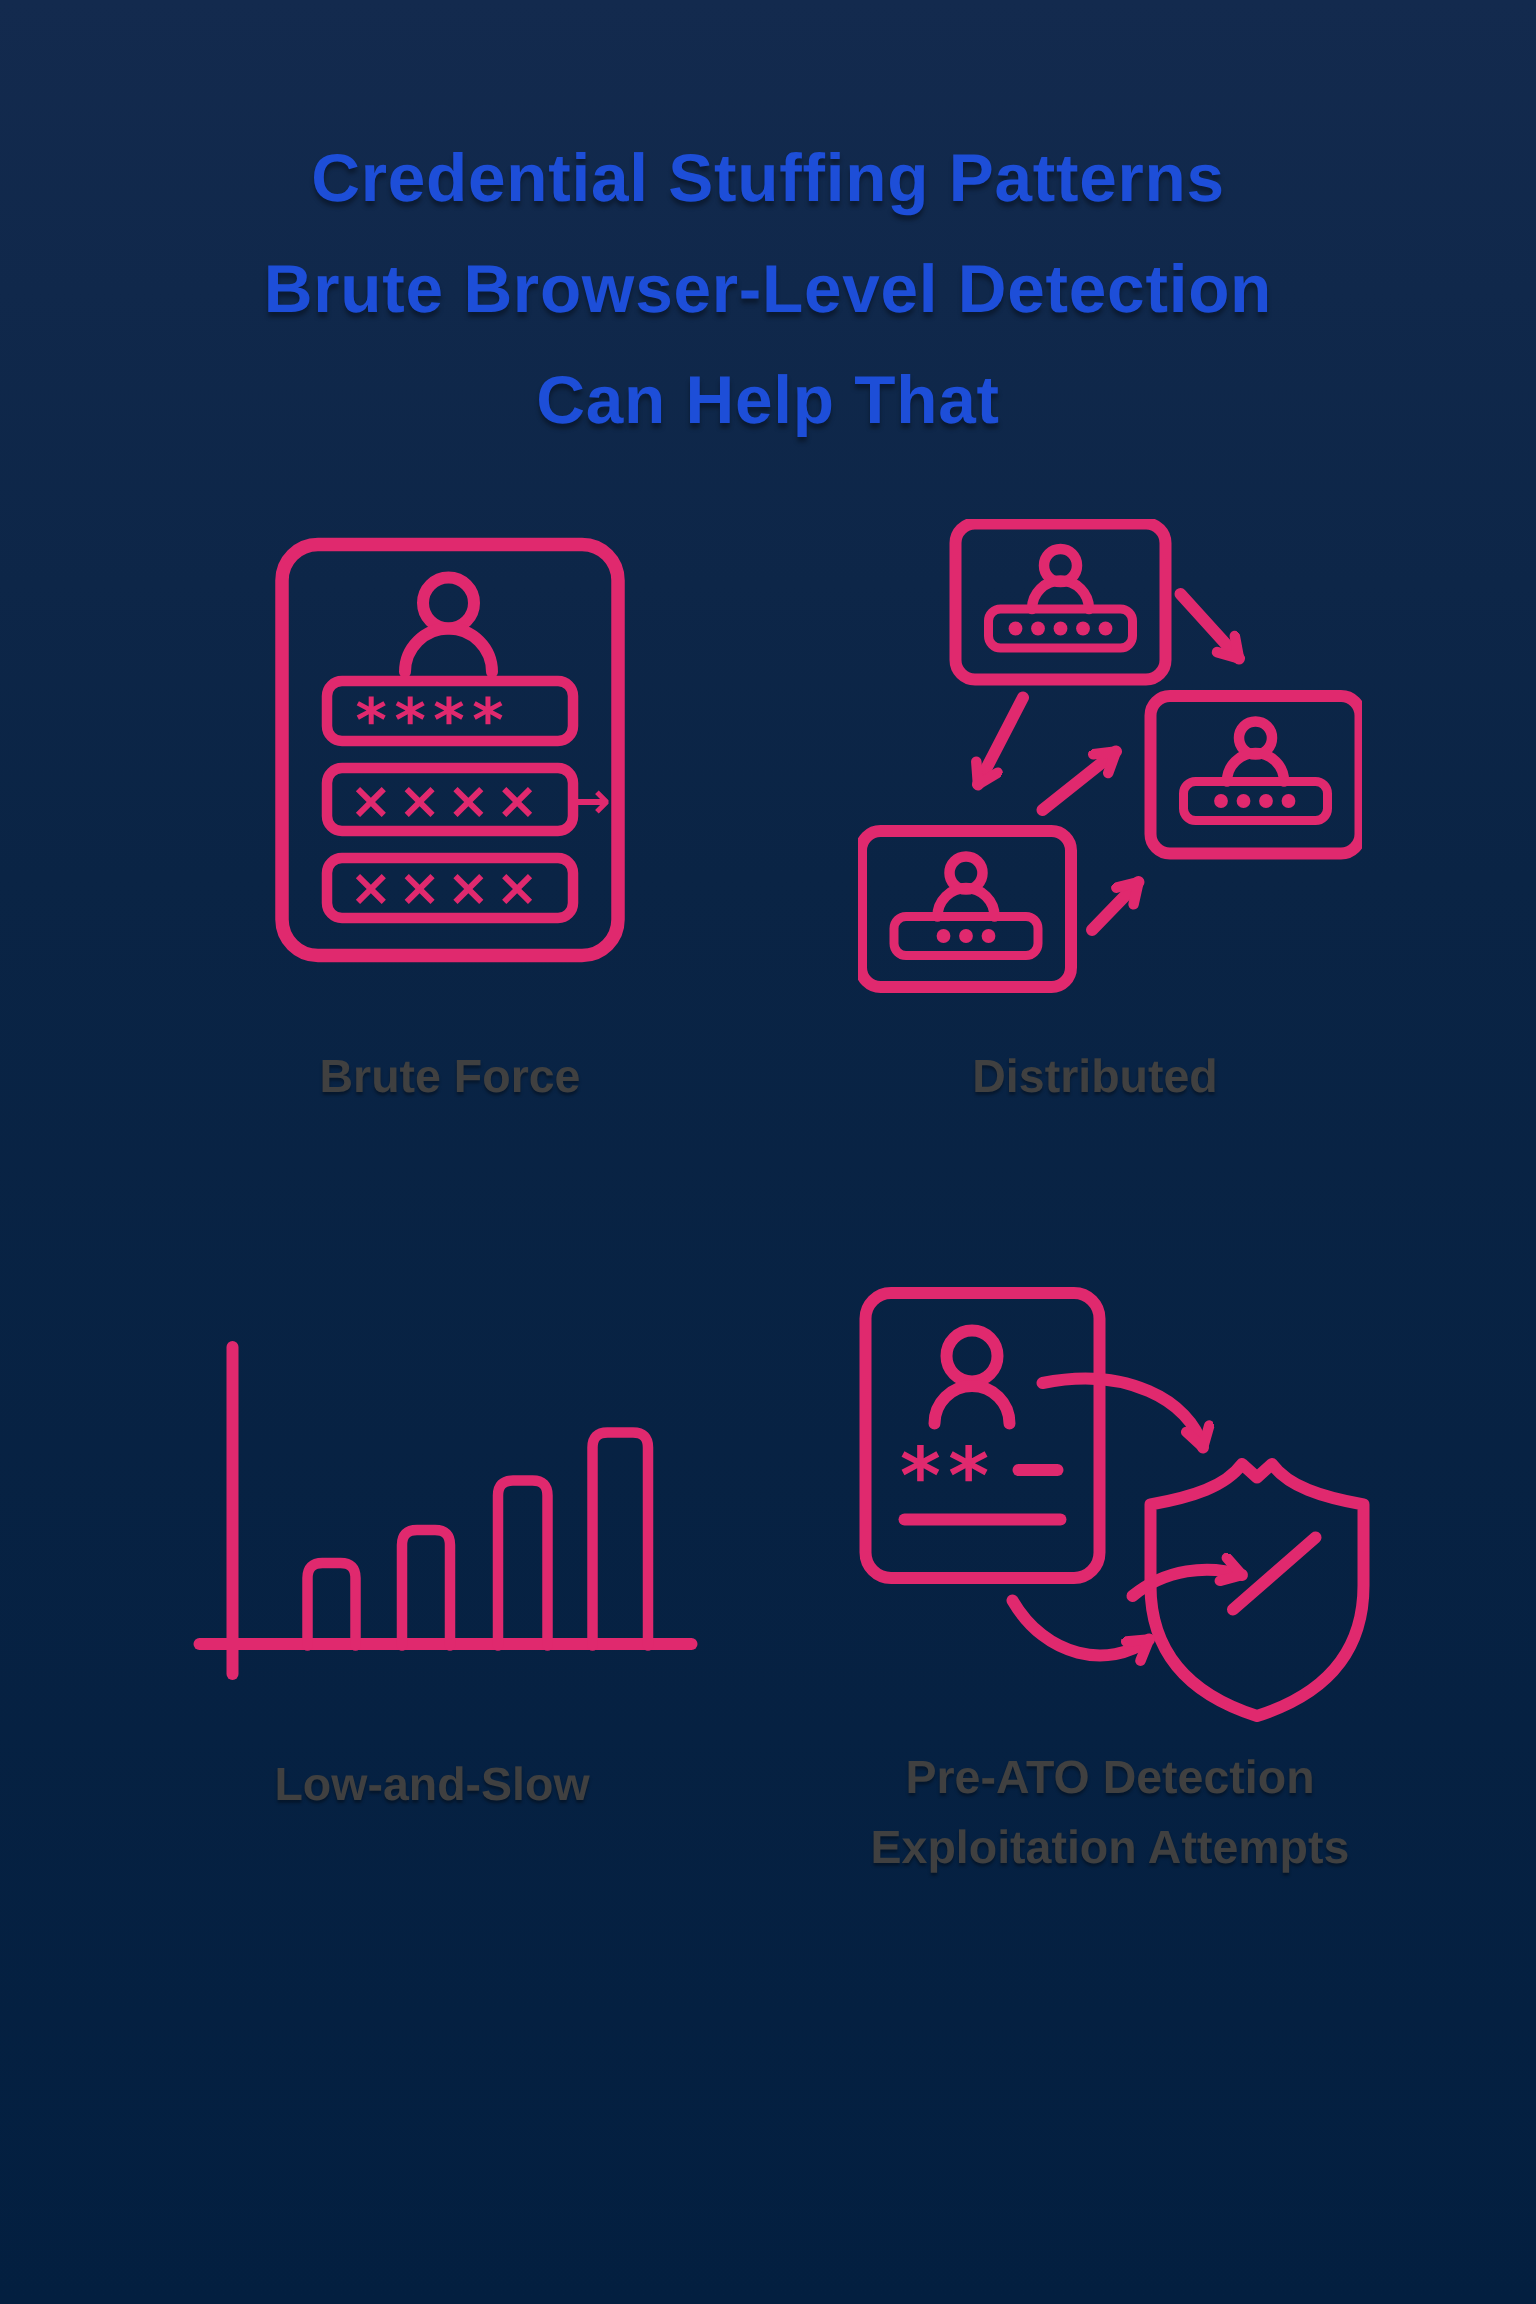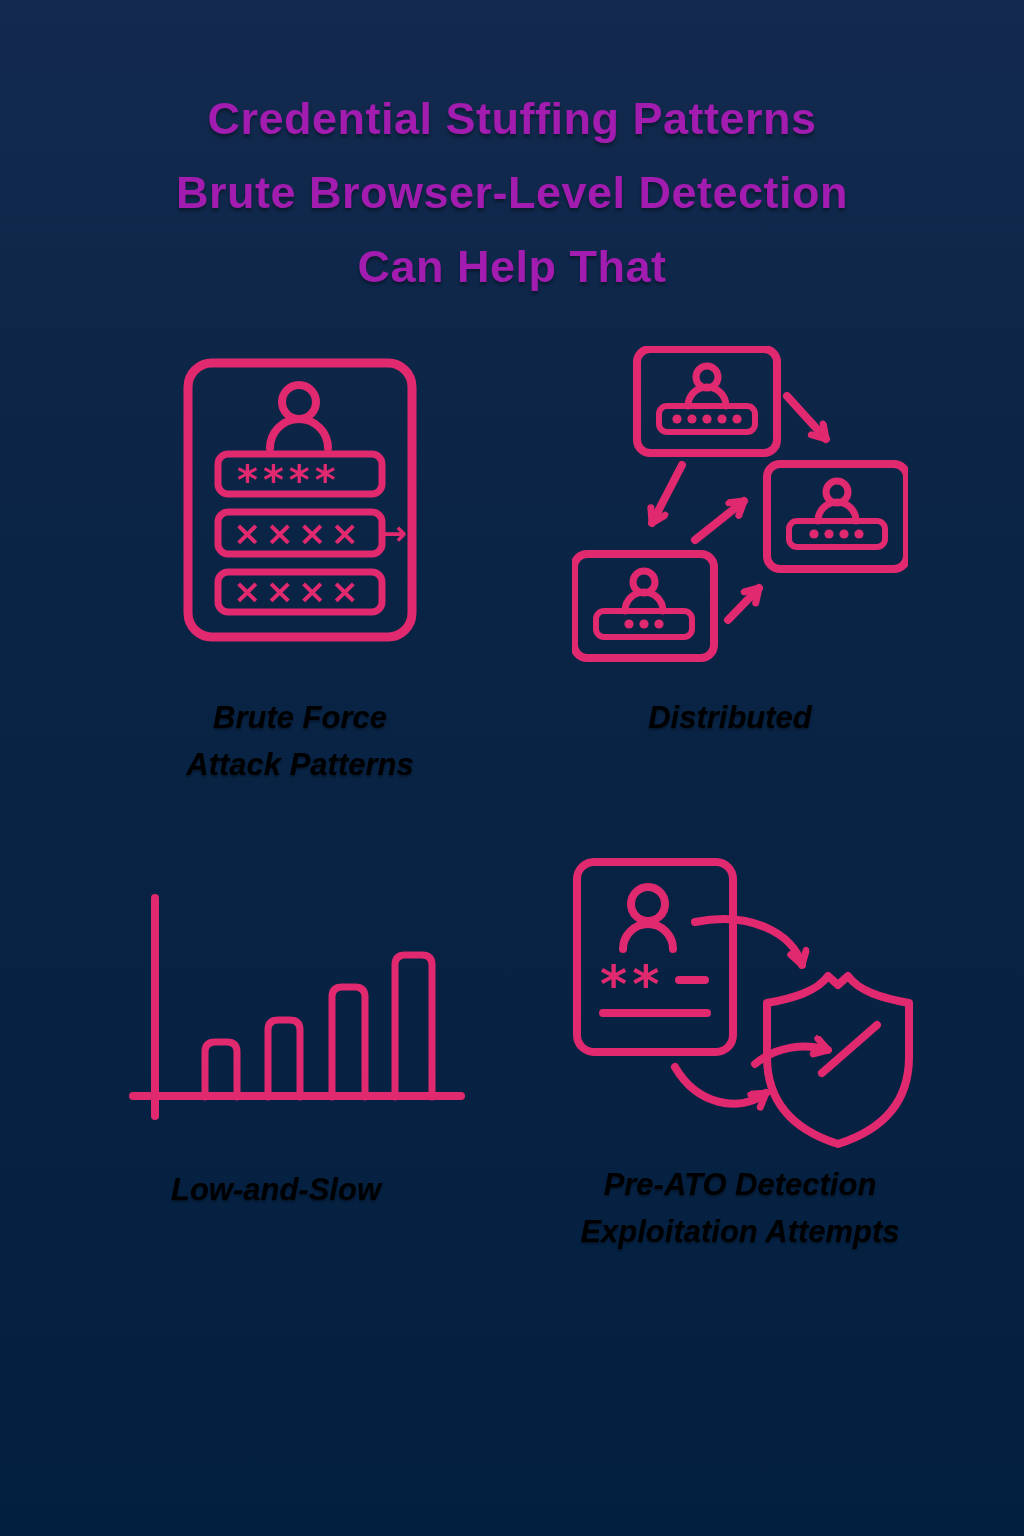--- a/index.html
+++ b/index.html
@@ -3,33 +3,32 @@
 <meta charset="utf-8">
 <style>
   html, body { margin: 0; padding: 0; }
   body {
     width: 1024px; height: 1536px; overflow: hidden; position: relative;
     background: linear-gradient(180deg, #132a4e 0%, #0a2445 38%, #031f40 100%);
     font-family: "Liberation Sans", "DejaVu Sans", sans-serif;
   }
   .title {
     position: absolute; top: 82px; left: 0; width: 1024px;
-    text-align: center; color: #a21caf; font-weight: bold;
+    text-align: center; color: #1d4ed8; font-weight: bold;
     font-size: 45px; line-height: 74px; letter-spacing: 0.5px;
     text-shadow: 0 3px 3px rgba(0,0,0,0.35);
   }
   .label {
-    position: absolute; text-align: center; color: #000000; font-weight: bold;
+    position: absolute; text-align: center; color: #404040; font-weight: bold;
     font-size: 31px; line-height: 47px;
     text-shadow: 0 2px 2px rgba(0,0,0,0.35);
-    font-style: italic;
   }
   .label-brute   { left: 60px;  top: 694px;  width: 480px; }
   .label-distr   { left: 500px; top: 694px;  width: 460px; }
-  .label-lowslow { left: 36px;  top: 1166px; width: 480px; }
+  .label-lowslow { left: 48px;  top: 1166px; width: 480px; }
   .label-preato  { left: 520px; top: 1161px; width: 440px; }
   .icon { position: absolute; }
   .icon-brute   { left: 183px; top: 358px; }
   .icon-distr   { left: 572px; top: 346px; }
   .icon-lowslow { left: 128px; top: 890px; }
   .icon-preato  { left: 545px; top: 845px; }
   svg * { vector-effect: none; }
   .stroke { fill: none; stroke: #e0296e; stroke-linecap: round; stroke-linejoin: round; }
   .ptext  { fill: #e0296e; font-family: "DejaVu Sans", "Liberation Sans", sans-serif; font-weight: bold; }
 </style>
@@ -153,21 +152,20 @@
   </g>
   <g>
     <path class="stroke" d="M150,77 C205,66 248,88 257,120" stroke-width="8" marker-end="url(#ah4)"></path>
     <path class="stroke" d="M130,222 C152,260 194,268 221,248" stroke-width="8" marker-end="url(#ah4)"></path>
     <path class="stroke" d="M210,219 C232,201 260,198 283,205" stroke-width="8" marker-end="url(#ah4)"></path>
   </g>
 </svg>
 
 <div class="label label-brute">
   <div>Brute Force</div>
-  <div>Attack Patterns</div>
 </div>
 
 <div class="label label-distr">
   <div>Distributed</div>
 </div>
 
 <div class="label label-lowslow">
   <div>Low-and-Slow</div>
 </div>
 

